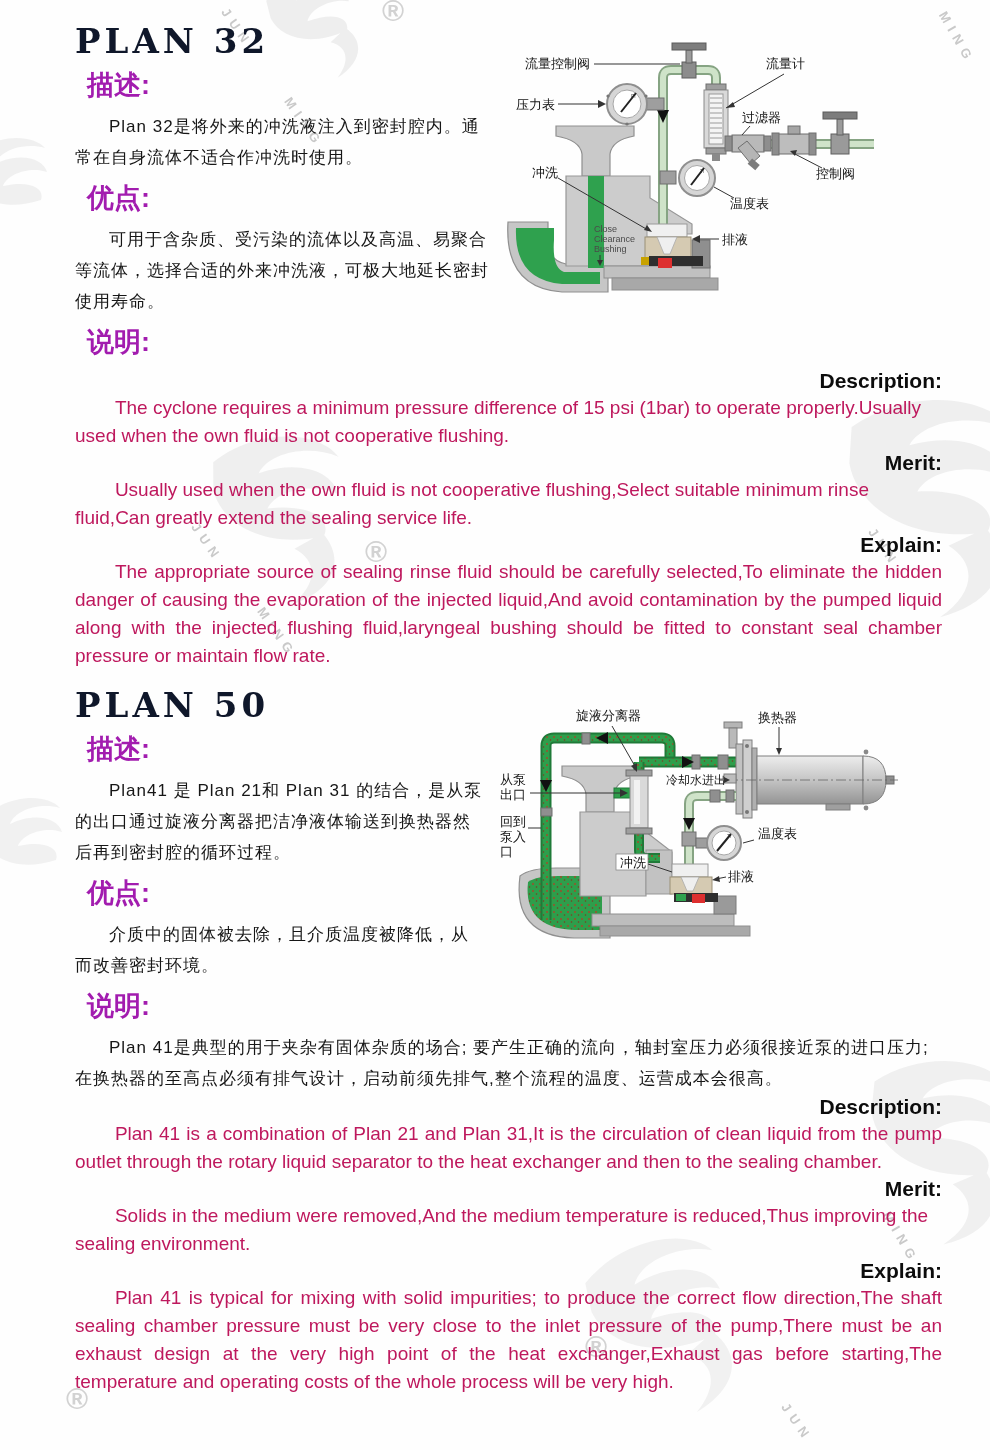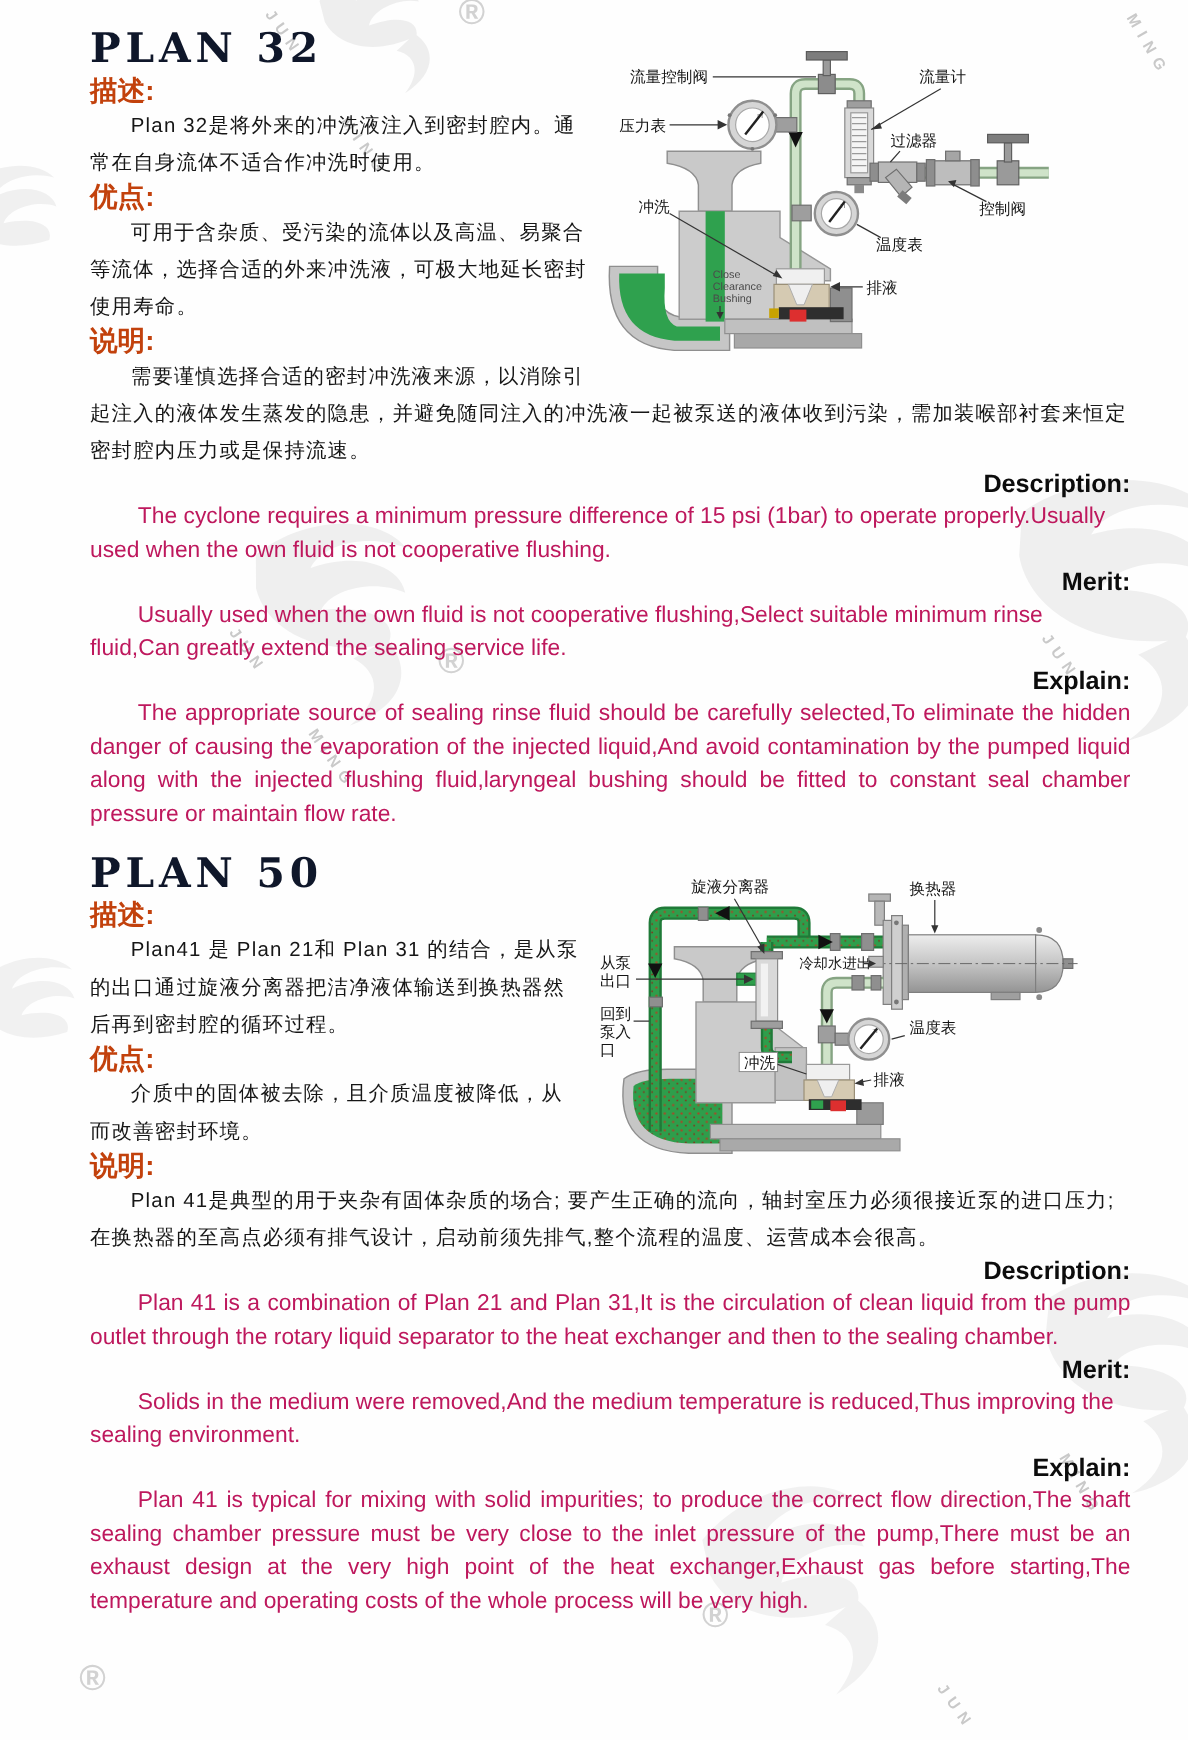--- a/index.html
+++ b/index.html
@@ -8,21 +8,21 @@
     background:#fefefe;
     font-family:"Liberation Sans","DejaVu Sans",sans-serif;
     color:#1c1c1c;
   }
   .page{position:relative;z-index:2;padding:22px 48px 10px 75px;}
   .plan-title{
     font-family:"DejaVu Serif","Liberation Serif",serif;
     font-weight:bold;color:#0f172a;font-size:34px;line-height:38px;
     letter-spacing:4px;margin:0 0 2px 0;
   }
-  .cn-h{font-size:23px;font-weight:bold;line-height:27px;margin:0;color:#c2410c;}
+  .cn-h{font-size:27px;font-weight:bold;line-height:27px;margin:12px;color:#a21caf;}
   .cn-p{font-size:17px;line-height:31px;margin:0;text-indent:2em;color:#161616;letter-spacing:1px;}
   .en-h{font-size:21px;font-weight:bold;line-height:26px;margin:0;color:#0c0c0c;text-align:right;}
   .en-p{font-size:19px;line-height:28px;margin:0;text-indent:2.1em;color:#be185d;}
   .jfy{text-align:justify;}
   .diagram{float:right;position:relative;z-index:3;text-align:center;}
   .diagram-32{width:442px;height:292px;margin:4px 0 6px 10px;}
   .diagram-41{width:446px;height:250px;margin:14px 0 8px 10px;}
   section{overflow:visible;}
   section::after{content:"";display:block;clear:both;}
   .sec-41{margin-top:16px;}
@@ -212,21 +212,20 @@
     </g>
   </svg>
   </div>
 
   <h1 class="plan-title">PLAN 32</h1>
   <h2 class="cn-h">描述:</h2>
   <p class="cn-p">Plan 32是将外来的冲洗液注入到密封腔内。通常在自身流体不适合作冲洗时使用。</p>
   <h2 class="cn-h">优点:</h2>
   <p class="cn-p">可用于含杂质、受污染的流体以及高温、易聚合等流体，选择合适的外来冲洗液，可极大地延长密封使用寿命。</p>
   <h2 class="cn-h">说明:</h2>
-  <p class="cn-p">需要谨慎选择合适的密封冲洗液来源，以消除引起注入的液体发生蒸发的隐患，并避免随同注入的冲洗液一起被泵送的液体收到污染，需加装喉部衬套来恒定密封腔内压力或是保持流速。</p>
   <h3 class="en-h">Description:</h3>
   <p class="en-p">The cyclone requires a minimum pressure difference of 15 psi (1bar) to operate properly.Usually used when the own fluid is not cooperative flushing.</p>
   <h3 class="en-h">Merit:</h3>
   <p class="en-p">Usually used when the own fluid is not cooperative flushing,Select suitable minimum rinse fluid,Can greatly extend the sealing service life.</p>
   <h3 class="en-h">Explain:</h3>
   <p class="en-p jfy">The appropriate source of sealing rinse fluid should be carefully selected,To eliminate the hidden danger of causing the evaporation of the injected liquid,And avoid contamination by the pumped liquid along with the injected flushing fluid,laryngeal bushing should be fitted to constant seal chamber pressure or maintain flow rate.</p>
 </section>
 
 <section class="sec-41">
 

